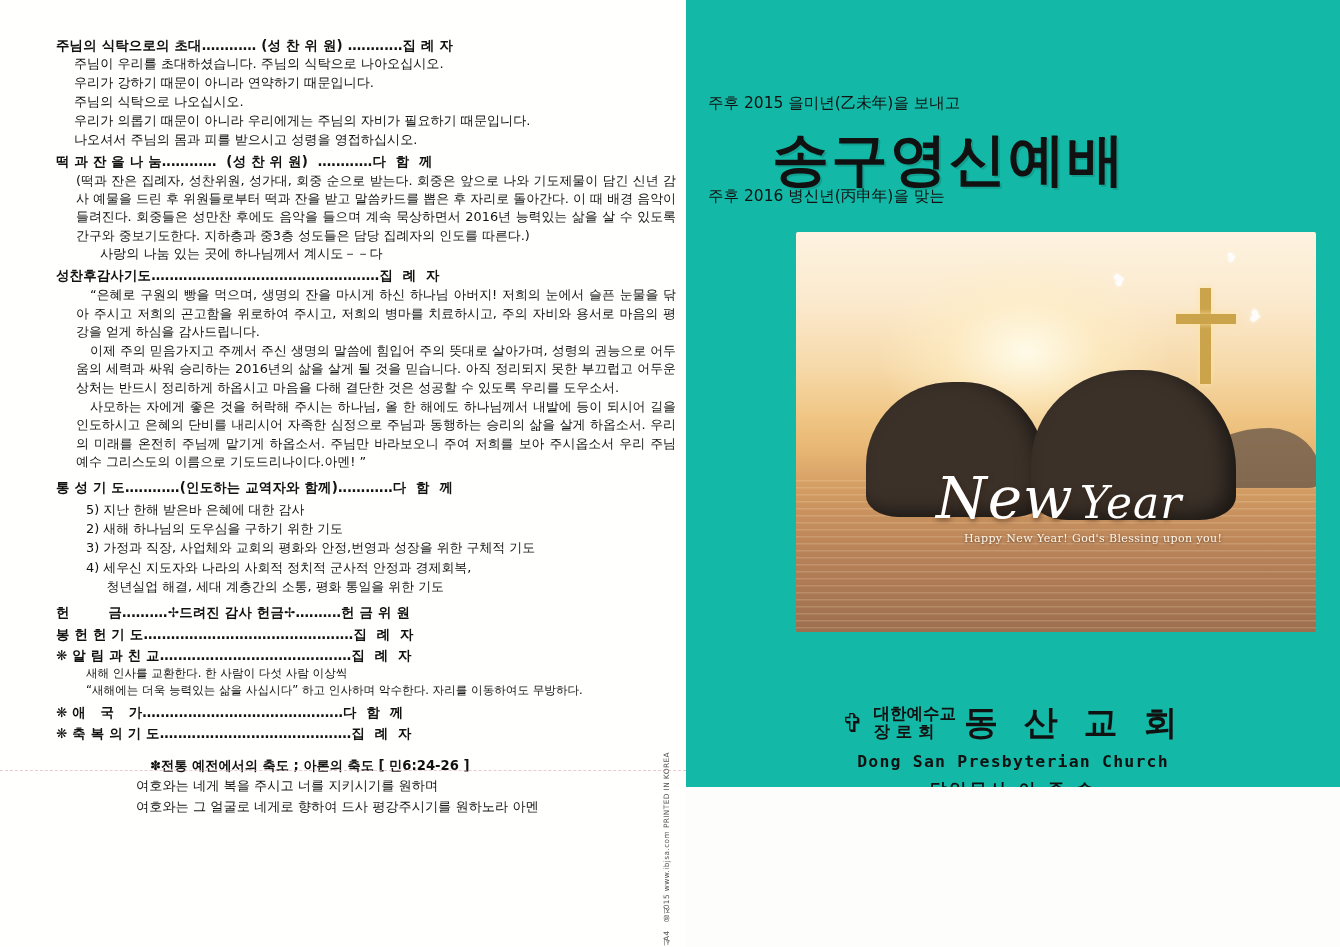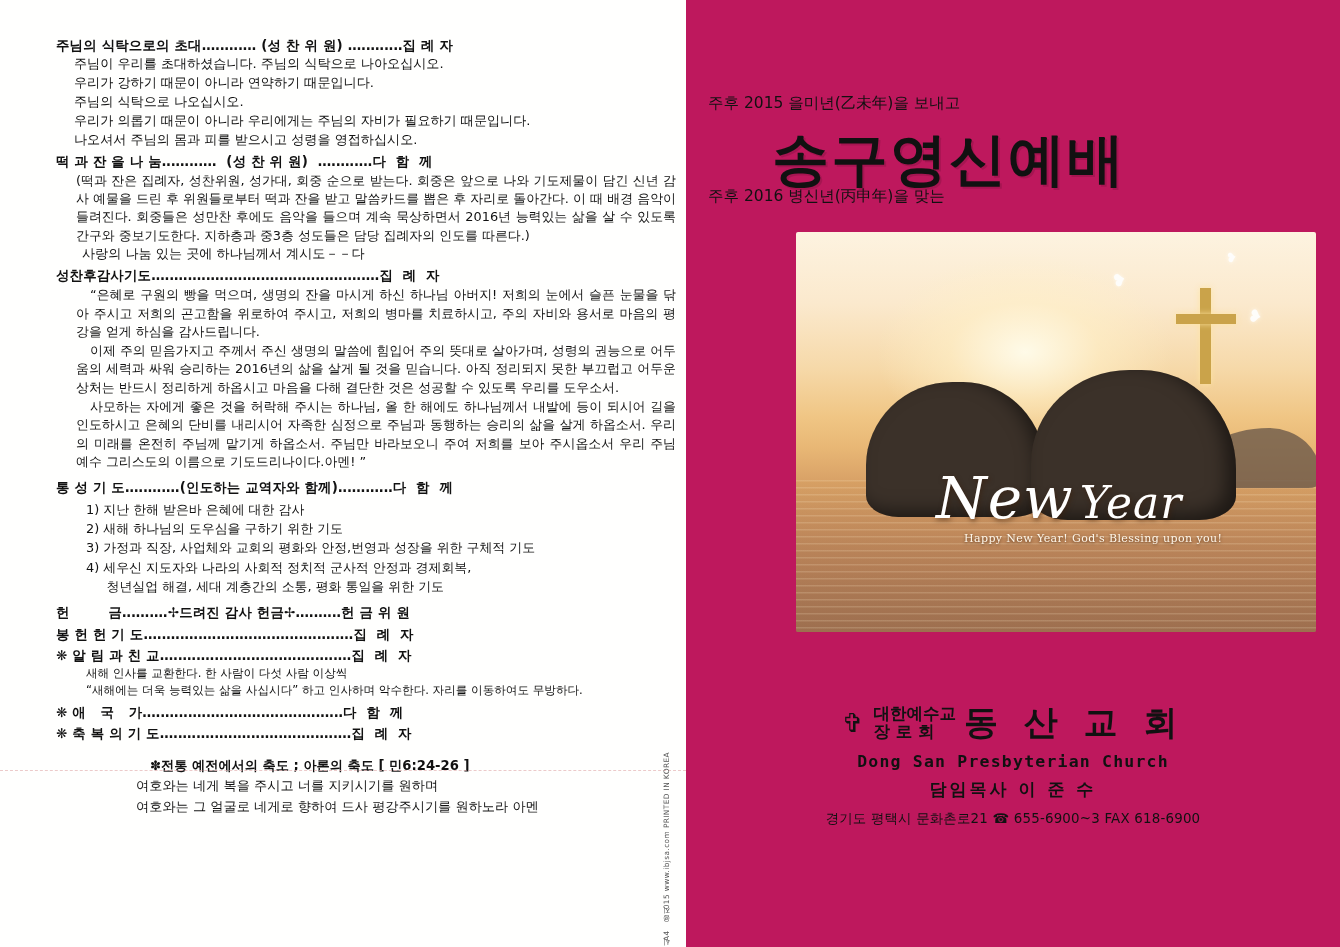--- a/index.html
+++ b/index.html
@@ -47,21 +47,21 @@
     letter-spacing: .2px;
     font-size: 13.4px;
     margin-top: 2px;
   }
   .sub {
     margin-left: 18px;
     white-space: pre-wrap;
     font-size: 13.1px;
     font-weight: normal;
   }
-  .sub.indent2 { margin-left: 26px; }
+  .sub.indent2 { margin-left: 44px; }
   .para {
     margin-left: 20px;
     font-size: 12.9px;
     line-height: 1.42;
     text-align: justify;
     margin-top: 1px;
   }
   .para.ind { text-indent: 14px; }
   .numlist {
     margin: 2px 0 0 30px;
@@ -99,22 +99,22 @@
     writing-mode: vertical-rl;
     transform: rotate(180deg);
     letter-spacing: .4px;
     white-space: nowrap;
   }
 
   
   .right-col {
     position: absolute;
     left: 686px; top: 0;
-    width: 654px; height: 947px;
-    background: #be185d;
+    width: 654px; height: 787px;
+    background: #14b8a6;
     overflow: hidden;
   }
   .year-lines {
     position: absolute;
     left: 22px;
     top: 26px;
     font-size: 15.5px;
     line-height: 2.0;
     color: #111;
     white-space: pre;
@@ -347,21 +347,21 @@
 
       <div class="sub indent2">사랑의 나눔 있는 곳에 하나님께서 계시도－－다</div>
 
       <div class="line-head">성찬후감사기도‥‥‥‥‥‥‥‥‥‥‥‥‥‥‥‥‥‥‥‥‥‥‥‥‥집  례  자</div>
       <div class="para ind">“은혜로 구원의 빵을 먹으며, 생명의 잔을 마시게 하신 하나님 아버지! 저희의 눈에서 슬픈 눈물을 닦아 주시고 저희의 곤고함을 위로하여 주시고, 저희의 병마를 치료하시고, 주의 자비와 용서로 마음의 평강을 얻게 하심을 감사드립니다.</div>
       <div class="para ind">이제 주의 믿음가지고 주께서 주신 생명의 말씀에 힘입어 주의 뜻대로 살아가며, 성령의 권능으로 어두움의 세력과 싸워 승리하는 2016년의 삶을 살게 될 것을 믿습니다. 아직 정리되지 못한 부끄럽고 어두운 상처는 반드시 정리하게 하옵시고 마음을 다해 결단한 것은 성공할 수 있도록 우리를 도우소서.</div>
       <div class="para ind">사모하는 자에게 좋은 것을 허락해 주시는 하나님, 올 한 해에도 하나님께서 내발에 등이 되시어 길을 인도하시고 은혜의 단비를 내리시어 자족한 심정으로 주님과 동행하는 승리의 삶을 살게 하옵소서. 우리의 미래를 온전히 주님께 맡기게 하옵소서. 주님만 바라보오니 주여 저희를 보아 주시옵소서 우리 주님 예수 그리스도의 이름으로 기도드리나이다.아멘!  ”</div>
 
       <div class="line-head" style="margin-top:7px">통 성 기 도‥‥‥‥‥‥(인도하는 교역자와 함께)‥‥‥‥‥‥다  함  께</div>
       <div class="numlist">
-        <div>1) 지난 한해 받은바 은혜에 대한 감사</div>
+        <div>5) 지난 한해 받은바 은혜에 대한 감사</div>
         <div>2) 새해 하나님의 도우심을 구하기 위한 기도</div>
         <div>3) 가정과 직장, 사업체와 교회의 평화와 안정,번영과 성장을 위한 구체적 기도</div>
         <div>4) 세우신 지도자와 나라의 사회적 정치적 군사적 안정과 경제회복,</div>
         <div>     청년실업 해결, 세대 계층간의 소통, 평화 통일을 위한 기도</div>
       </div>
 
       <div class="line-head" style="margin-top:7px">헌        금‥‥‥‥‥✢드려진 감사 헌금✢‥‥‥‥‥헌 금 위 원</div>
 
       <div class="line-head">봉 헌 헌 기 도‥‥‥‥‥‥‥‥‥‥‥‥‥‥‥‥‥‥‥‥‥‥‥집  례  자</div>
 

